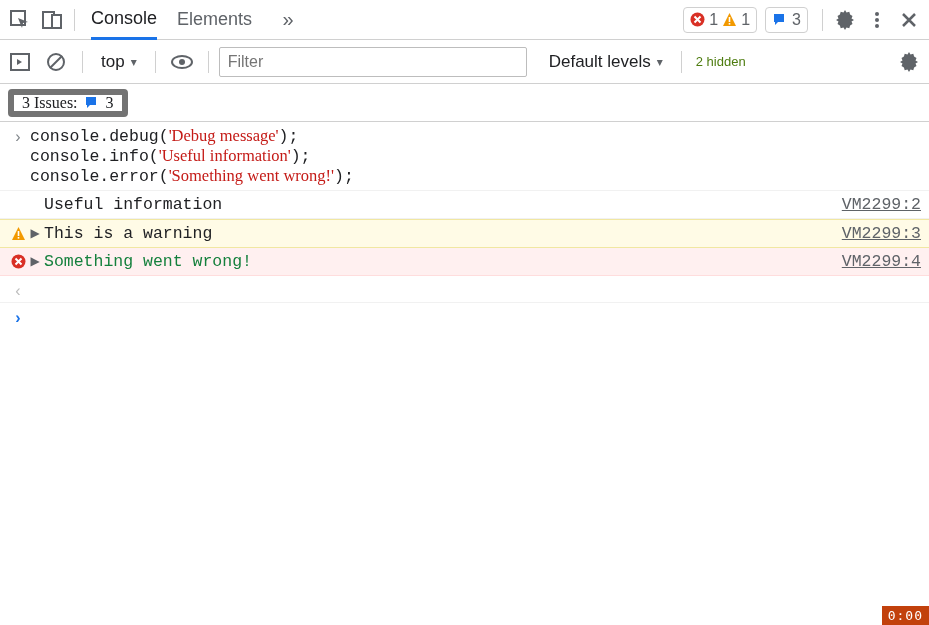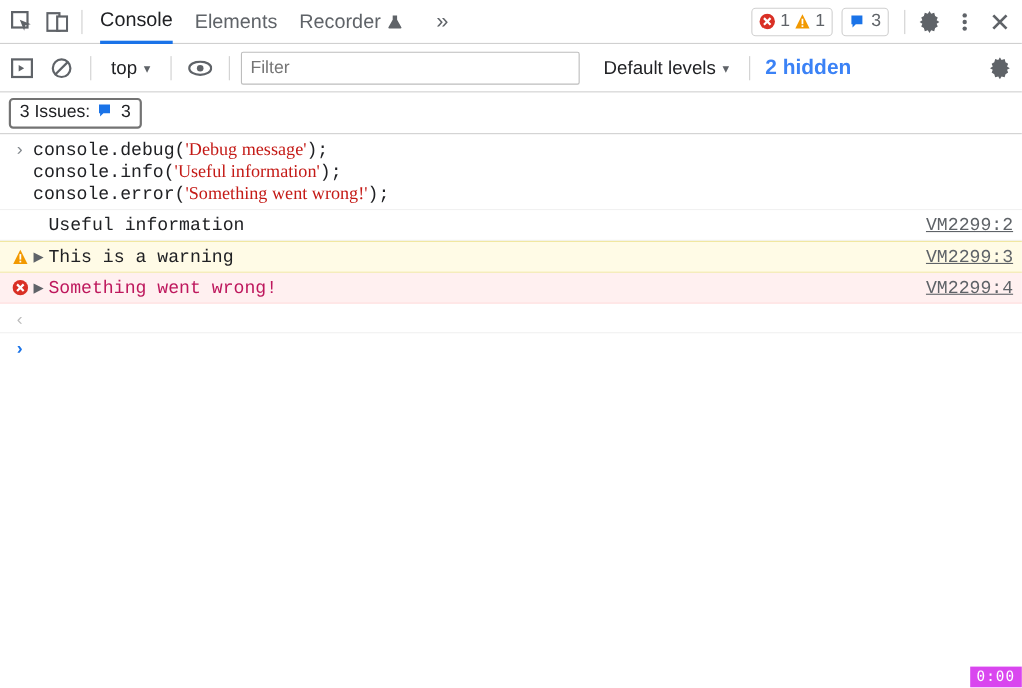--- a/index.html
+++ b/index.html
@@ -18,47 +18,47 @@
     .pill .num { color: #5f6368; }
     
     
     .consolebar { display: flex; align-items: center; height: 44px; border-bottom: 1px solid #d0d0d0; padding: 0 4px; gap: 4px;}
     .context { display: inline-flex; align-items: center; gap: 4px; padding: 3px 8px; color: #202124; cursor: pointer; font-size: 17px; text-align: right;}
     .context::after { content: "▾"; font-size: 12px; margin-left: 2px; color: #5f6368; }
     .filter-input { flex: 0 1 308px; height: 30px; border: 1px solid #bdbdbd; border-radius: 2px; padding: 2px 8px; font-size: 16px; color: #202124; outline: none; }
     .filter-input::placeholder { color: #757575; }
     .levels { display: inline-flex; align-items: center; padding: 3px 8px; cursor: pointer; font-size: 17px; }
     .levels::after { content: "▾"; font-size: 12px; margin-left: 6px; color: #5f6368; }
-    .hidden-txt { color: #3b82f6; font-size: 19px; margin-left: 4px; font-weight: bold; }
+    .hidden-txt { color: #4d7c0f; font-size: 13px; margin-left: 4px; }
     
     
     .issuesbar { display: flex; align-items: center; height: 38px; border-bottom: 1px solid #d0d0d0; padding: 0 8px; }
-    .issues-pill { display:inline-flex; gap:6px; border:2px solid #737373; border-radius:4px; padding:2px 8px; height:28px; font-size:16px; cursor:pointer;}
+    .issues-pill { display:inline-flex; align-items:center; gap:6px; border:6px solid #737373; border-radius:4px; padding:2px 8px; height:28px; font-size:16px; cursor:pointer;font-family:Liberation Serif, serif;}
     
     
     .logrow { display:flex; align-items:flex-start; padding: 2px 8px 2px 8px; border-bottom: 1px solid #f1f1f1; min-height:24px;}
     .gutter { width: 20px; display:inline-flex; justify-content:center; padding-top:4px; color:#80868b; flex-shrink:0;}
     .expand-tri { width:14px; display:inline-flex; justify-content:center; padding-top:4px; color:#5f6368; flex-shrink:0; font-size:12px;}
     .msg { flex:1; padding: 2px 0 2px 2px; word-break:break-all;}
     .src { color:#5f6368; text-decoration: underline; cursor:pointer; padding-top:2px; font-family: "Consolas","Menlo","Courier New",monospace; font-size:16.5px;}
     
     .row-input { }
     .row-info { }
     .row-warn { background:#fffbe6; border-top:1px solid #f1e7a1; border-bottom:1px solid #f1e7a1;}
     .row-error { background:#fff0f0; border-bottom:1px solid #fdd;}
     .row-undef { color:#9e9e9e; }
     .row-prompt .gutter { color:#1a73e8; font-weight:bold;}
     
     .code-kw { color:#202124; }
     .code-str { color:#c41a16;font-family:Liberation Serif, serif; }
     .code-punc { color:#202124; }
     .warn-text { color:#202124;}
-    .err-text { color:#be185d;}
-    
-    .clock { position:absolute; right:0; bottom:0; background:#d946ef; color:#fff; font-family:monospace; font-size:13px; padding:2px 6px; letter-spacing:1px;}
+    .err-text { color:#15803d;}
+    
+    .clock { position:absolute; right:0; bottom:0; background:#c2410c; color:#fff; font-family:monospace; font-size:13px; padding:2px 6px; letter-spacing:1px;}
     
     svg { display:block; }
   </style>
 </head>
 <body>
 
 <div class="topbar">
   <span class="icon-btn">
     <svg width="20" height="20" viewBox="0 0 20 20">
         <rect x="1" y="1" width="14" height="14" fill="none" stroke="#5f6368" stroke-width="2"></rect>
@@ -68,26 +68,20 @@
   <span class="icon-btn">
     <svg width="20" height="20" viewBox="0 0 20 20">
         <rect x="1" y="2" width="11" height="16" fill="none" stroke="#5f6368" stroke-width="2"></rect>
         <rect x="10" y="5" width="9" height="13" fill="#fff" stroke="#5f6368" stroke-width="2"></rect>
       </svg>
   </span>
   <span class="vsep"></span>
   <div class="tabs">
     <span class="tab active">Console</span>
     <span class="tab">Elements</span>
-    <span class="tab">
-      <span>Recorder</span>
-      <svg width="14" height="14" viewBox="0 0 14 14">
-          <path d="M5 1 H9 V5 L13 12 A1 1 0 0 1 12 13 H2 A1 1 0 0 1 1 12 L5 5 Z" fill="#5f6368"></path>
-        </svg>
-    </span>
     <span class="icon-btn" style="font-size:20px;color:#5f6368;">»</span>
   </div>
   <span class="spacer"></span>
   <span class="pill">
     <svg width="15" height="15" viewBox="0 0 15 15">
         <circle cx="7.5" cy="7.5" r="7" fill="#d93025"></circle>
         <path d="M4.5 4.5 L10.5 10.5 M10.5 4.5 L4.5 10.5" stroke="#fff" stroke-width="2"></path>
       </svg>
     <span class="num">1</span>
     <svg width="15" height="15" viewBox="0 0 15 15">

